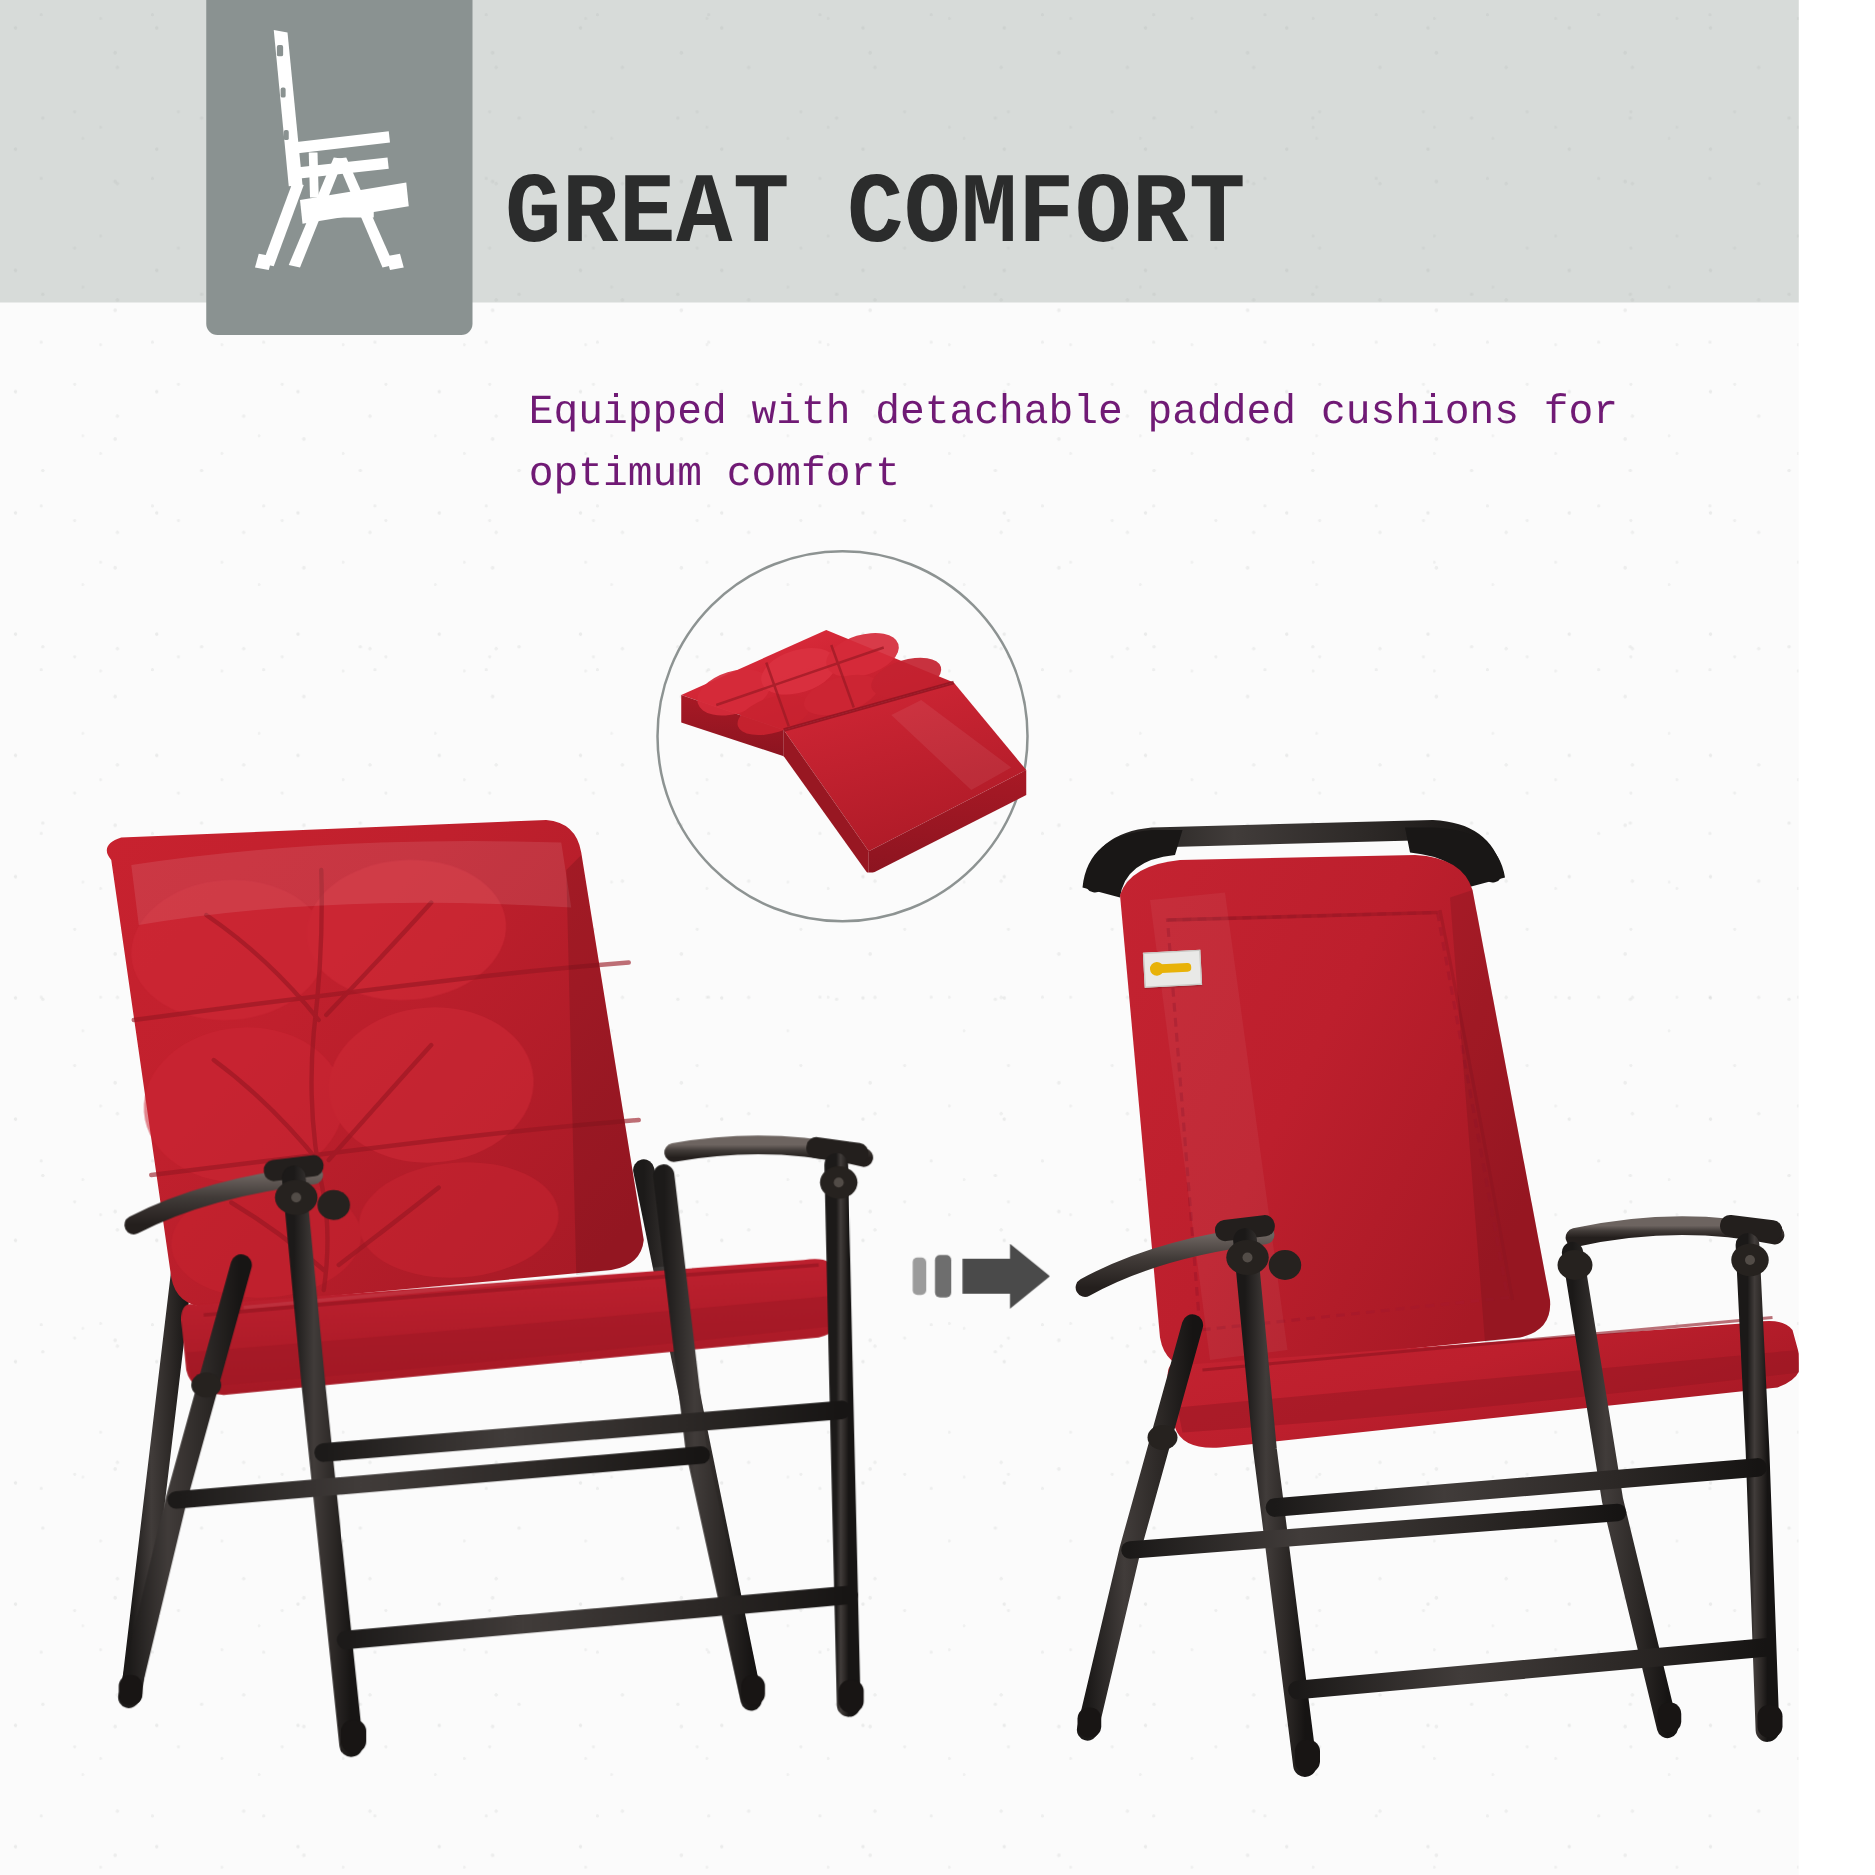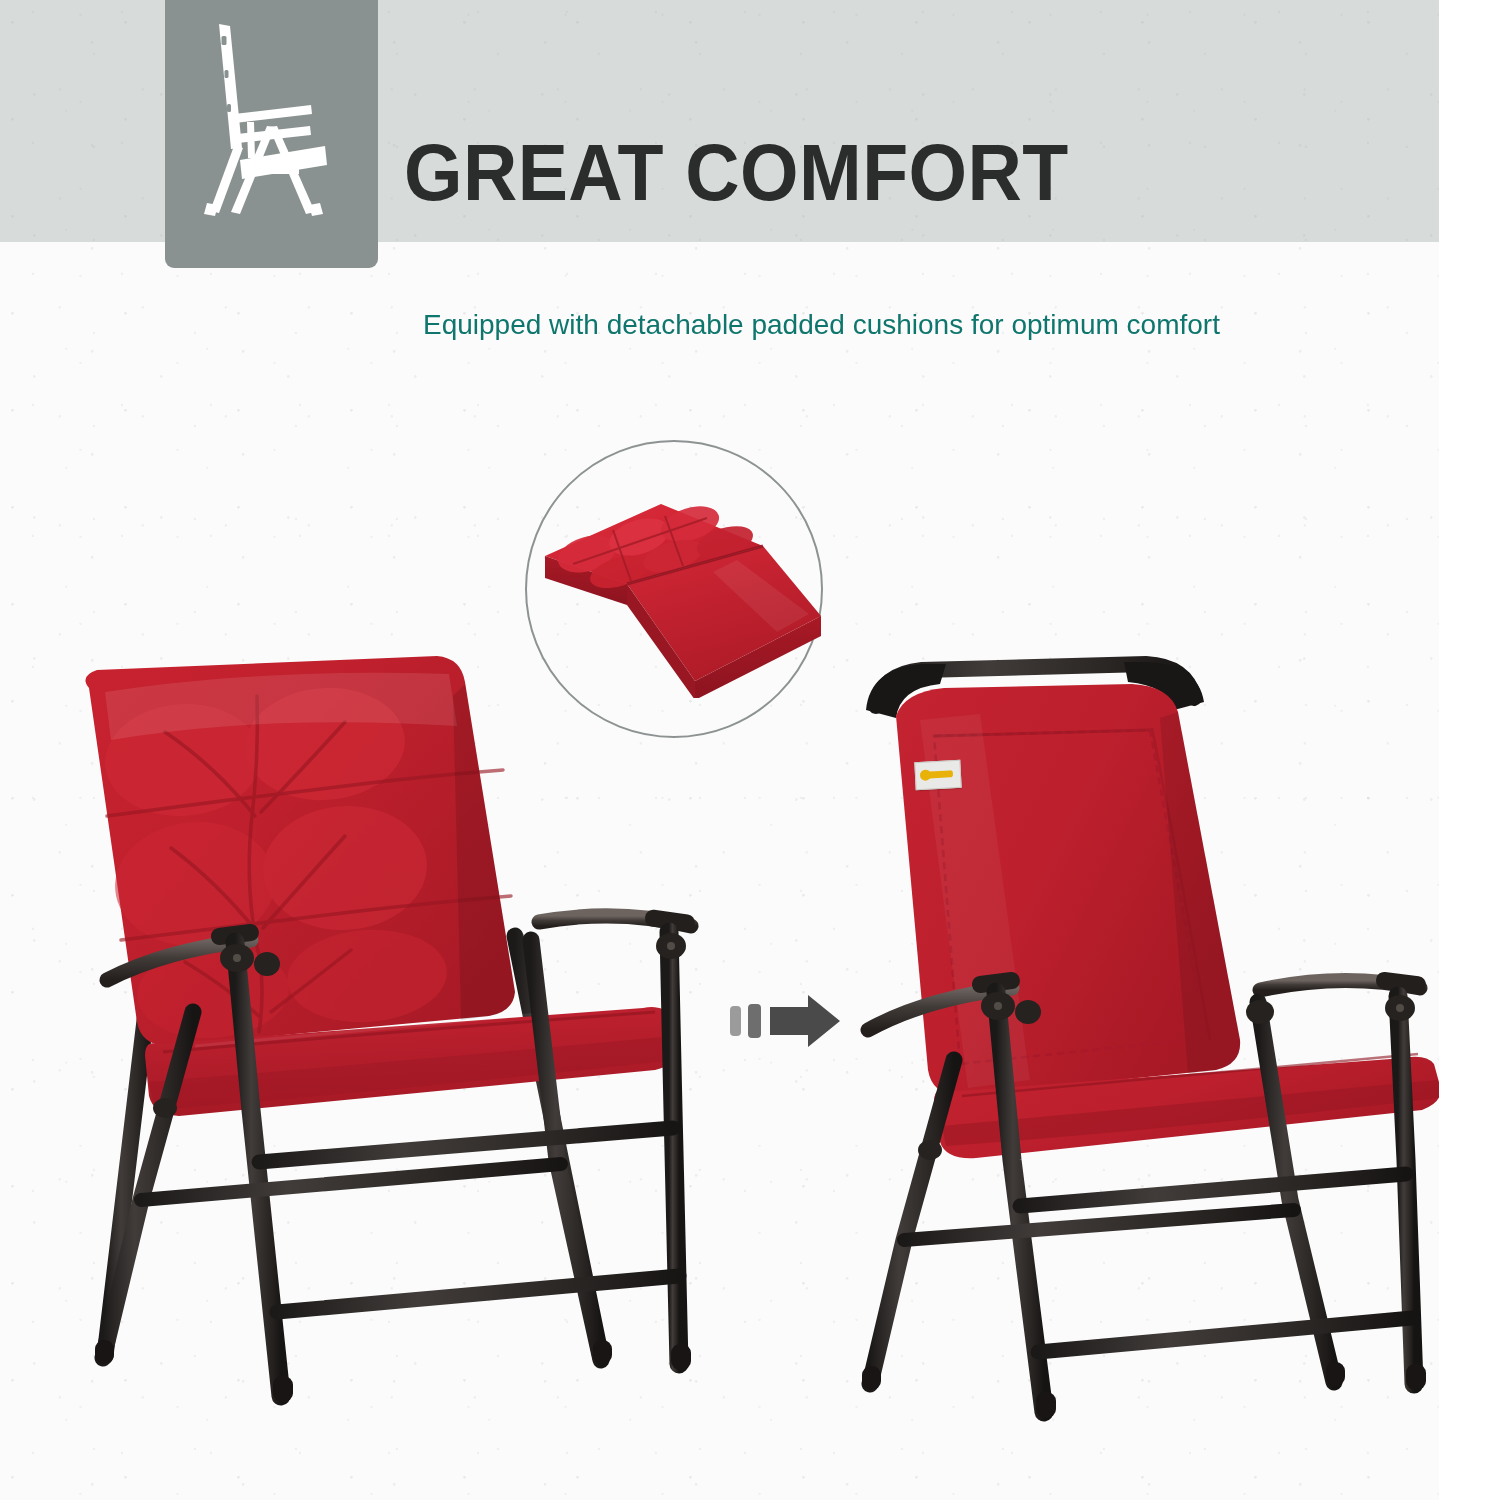--- a/index.html
+++ b/index.html
@@ -10,20 +10,21 @@
   }
   body {
     font-family: "Liberation Sans", sans-serif;
   }
   #stage {
     position: relative;
     width: 1439px;
     height: 1500px;
     overflow: hidden;
     background: #fbfbfb;
+    font-family: Liberation Mono, monospace;
   }
 
   
   .speckle {
     position: absolute;
     inset: 0;
     pointer-events: none;
     opacity: .55;
     background-image:
       radial-gradient(circle at 11% 23%, rgba(150,155,152,.30) 0 1.1px, transparent 1.6px),
@@ -76,23 +77,23 @@
     transform: scaleX(.94);
     transform-origin: left top;
     z-index: 4;
   }
 
   .subhead {
     position: absolute;
     left: 423px;
     top: 272px;
     width: 1010px;
-    font-size: 28px;
+    font-size: 33px;
     line-height: 50px;
-    color: #0f766e;
+    color: #701a75;
     z-index: 4;
   }
 
   
   .inset-circle {
     position: absolute;
     left: 525px; top: 440px;
     width: 294px; height: 294px;
     border-radius: 50%;
     border: 2px solid #8d9392;

